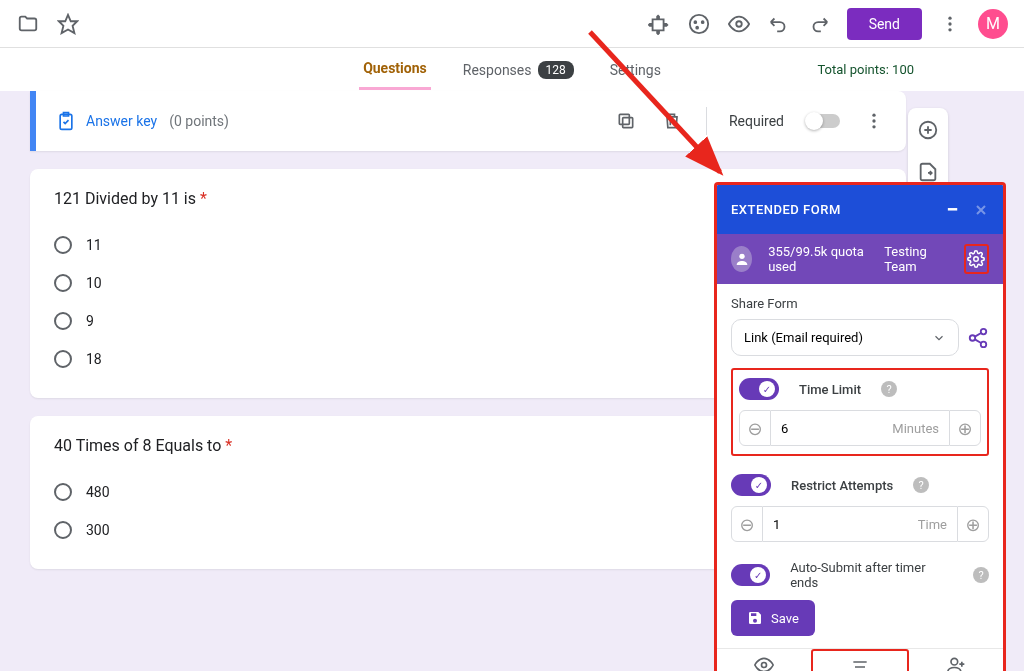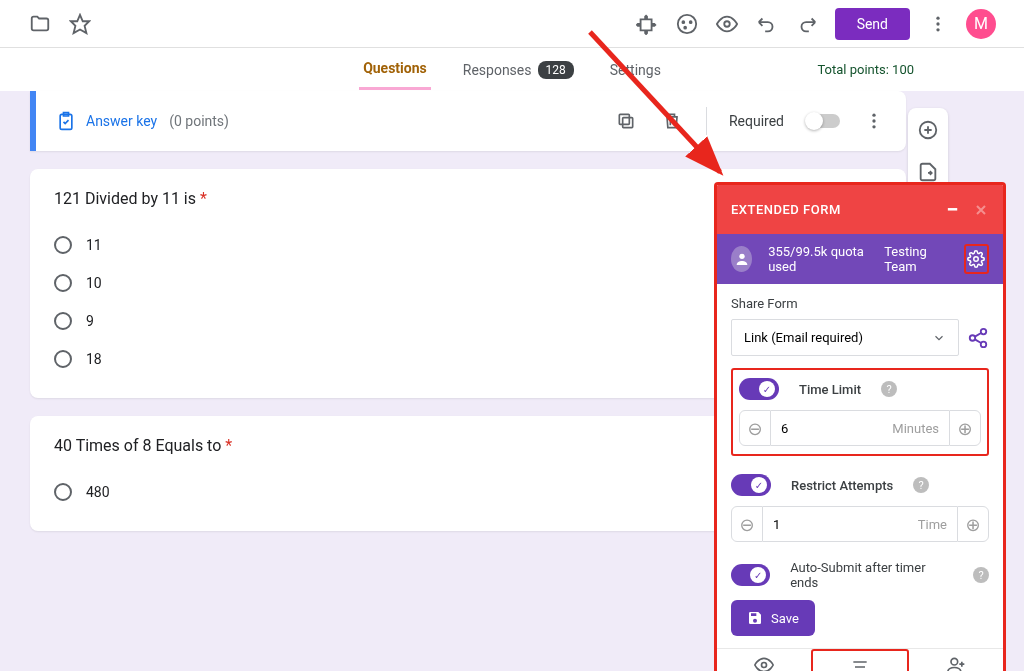--- a/index.html
+++ b/index.html
@@ -1,17 +1,17 @@
 <!DOCTYPE html>
 <html><head>
 <meta charset="utf-8">
 <style>
 *{box-sizing:border-box;margin:0;padding:0;font-family:Roboto,Arial,sans-serif}
 body{background:#f0ebf8;width:1024px;height:671px;overflow:hidden;position:relative}
-.topbar{background:#fff;height:48px;display:flex;align-items:center;padding:0 28px;border-bottom:1px solid #e0e0e0}
+.topbar{background:#fff;height:48px;display:flex;align-items:center;padding:0 16px;border-bottom:1px solid #e0e0e0}
 .topbar-left{display:flex;gap:16px;align-items:center}
 .topbar-right{margin-left:auto;display:flex;gap:16px;align-items:center}
 .icon-btn{width:24px;height:24px;display:flex;align-items:center;justify-content:center;cursor:pointer;color:#5f6368}
 .send-btn{background:#7b2cbf;color:#fff;padding:8px 22px;border:none;border-radius:4px;font-size:14px;cursor:pointer}
 .avatar{width:30px;height:30px;border-radius:50%;background:#ff4d8f;color:#fff;display:flex;align-items:center;justify-content:center;font-size:16px}
 .tabbar{background:#fff;height:43px;display:flex;align-items:center;justify-content:center;gap:28px;position:relative}
 .tab{font-size:14px;color:#5f6368;cursor:pointer;padding:11px 4px;display:flex;align-items:center;gap:6px}
 .tab.active{color:#a16207;border-bottom:3px solid #f9a8d4;font-weight:700}
 .badge{background:#3c4043;color:#fff;border-radius:8px;padding:2px 8px;font-size:12px}
 .total-points{position:absolute;right:110px;font-size:13px;color:#14532d}
@@ -26,29 +26,29 @@
 .switch-small{width:34px;height:14px;background:#ccc;border-radius:10px;position:relative;cursor:pointer}
 .switch-small::after{content:'';position:absolute;width:18px;height:18px;background:#fff;border-radius:50%;top:-2px;left:-1px;box-shadow:0 1px 3px rgba(0,0,0,0.3)}
 .qtitle{font-size:16px;color:#202124;margin-bottom:18px}
 .req-star{color:#d93025}
 .opt{display:flex;align-items:center;gap:14px;padding:10px 0;font-size:14px;color:#202124}
 .radio{width:18px;height:18px;border:2px solid #5f6368;border-radius:50%}
 .side-tools{position:absolute;right:76px;top:108px;background:#fff;border-radius:8px;box-shadow:0 1px 3px rgba(0,0,0,0.15);padding:8px 6px;display:flex;flex-direction:column;gap:14px}
 .side-tools .icon-btn{width:28px;height:28px}
 .arrow{position:absolute;top:22px;left:580px;pointer-events:none}
 .panel{position:absolute;right:18px;top:182px;width:292px;background:#fff;border:3px solid #e8261d;border-bottom:none;border-radius:4px 4px 0 0;overflow:hidden}
-.panel-hdr{background:#ef4444;color:#fff;padding:12px 14px;display:flex;align-items:center;justify-content:space-between;font-size:13px;font-weight:500;letter-spacing:0.5px}
+.panel-hdr{background:#1d4ed8;color:#fff;padding:12px 14px;display:flex;align-items:center;justify-content:space-between;font-size:13px;font-weight:500;letter-spacing:0.5px}
 .panel-hdr-icons{display:flex;gap:14px;align-items:center}
 .panel-sub{background:#7248b8;color:#fff;padding:10px 14px;display:flex;align-items:center;gap:16px;font-size:13px}
 .panel-sub .uavatar{width:26px;height:26px;border-radius:50%;background:#9a7fc9;display:flex;align-items:center;justify-content:center}
 .gear-box{border:2px solid #e8261d;width:30px;height:30px;display:flex;align-items:center;justify-content:center;border-radius:3px;margin-left:auto;cursor:pointer;z-index:3;position:relative}
 .panel-body{padding:12px 14px 0 14px}
 .share-lbl{font-size:13px;color:#3c4043;margin-bottom:8px}
 .share-row{display:flex;gap:8px;align-items:center;margin-bottom:12px}
-.share-sel{flex:1;border:1px solid #dadce0;border-radius:2px;padding:10px 12px;font-size:13px;display:flex;justify-content:space-between;align-items:center;cursor:pointer}
+.share-sel{flex:1;border:1px solid #dadce0;border-radius:10px;padding:10px 12px;font-size:13px;display:flex;justify-content:space-between;align-items:center;cursor:pointer}
 .share-icon{color:#673ab7}
 .setting-box{border:2px solid #e8261d;border-radius:3px;padding:8px 6px;margin-bottom:10px}
 .setting-box.plain{border:none;padding:8px 0}
 .toggle-row{display:flex;align-items:center;gap:20px;font-size:13px;color:#3c4043;margin-bottom:10px}
 .switch-on{width:40px;height:22px;background:#673ab7;border-radius:12px;position:relative;cursor:pointer}
 .switch-on::after{content:'✓';position:absolute;width:16px;height:16px;background:#fff;border-radius:50%;top:3px;right:4px;font-size:10px;color:#673ab7;display:flex;align-items:center;justify-content:center}
 .help-b{width:16px;height:16px;background:#bdbdbd;color:#fff;border-radius:50%;font-size:11px;display:flex;align-items:center;justify-content:center}
 .num-row{display:flex;align-items:center;gap:0}
 .step{width:32px;height:36px;border:1px solid #dadce0;display:flex;align-items:center;justify-content:center;color:#9e9e9e;cursor:pointer;font-size:18px}
 .step.l{border-radius:6px 0 0 6px}
@@ -187,20 +187,24 @@
         <span>18</span>
       </div>
   </div>
 
   <div class="card">
     <div class="qtitle"><span>40 Times of 8 Equals to</span> <span class="req-star">*</span></div>
     <div class="opt">
         <div class="radio"></div>
         <span>480</span>
       </div>
+    <div class="opt">
+        <div class="radio"></div>
+        <span>300</span>
+      </div>
   </div>
 
 </div>
 
 <div class="side-tools">
   <span class="icon-btn">
       <svg width="22" height="22" viewBox="0 0 24 24" fill="none" stroke="currentColor" stroke-width="2">
         <circle cx="12" cy="12" r="9"></circle>
         <path d="M12 8v8M8 12h8"></path>
       </svg>

